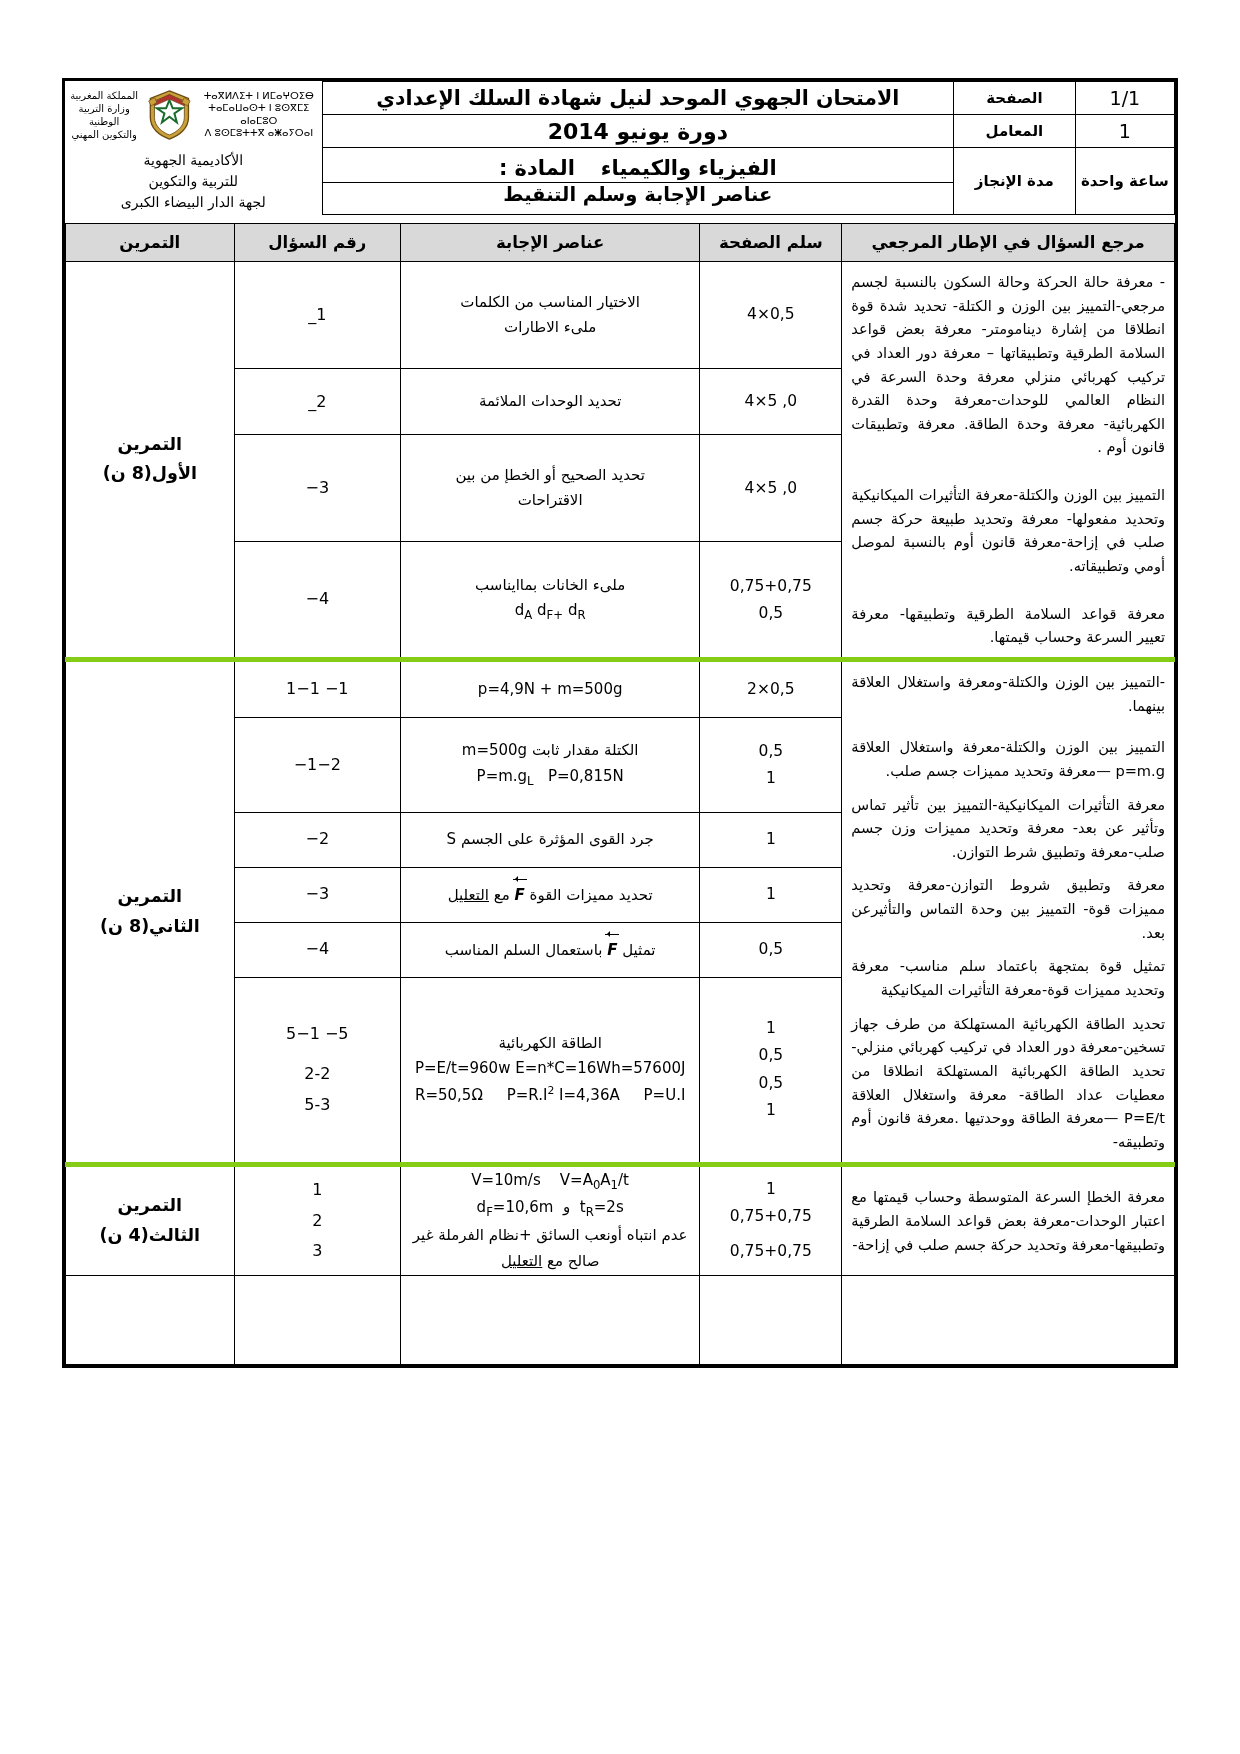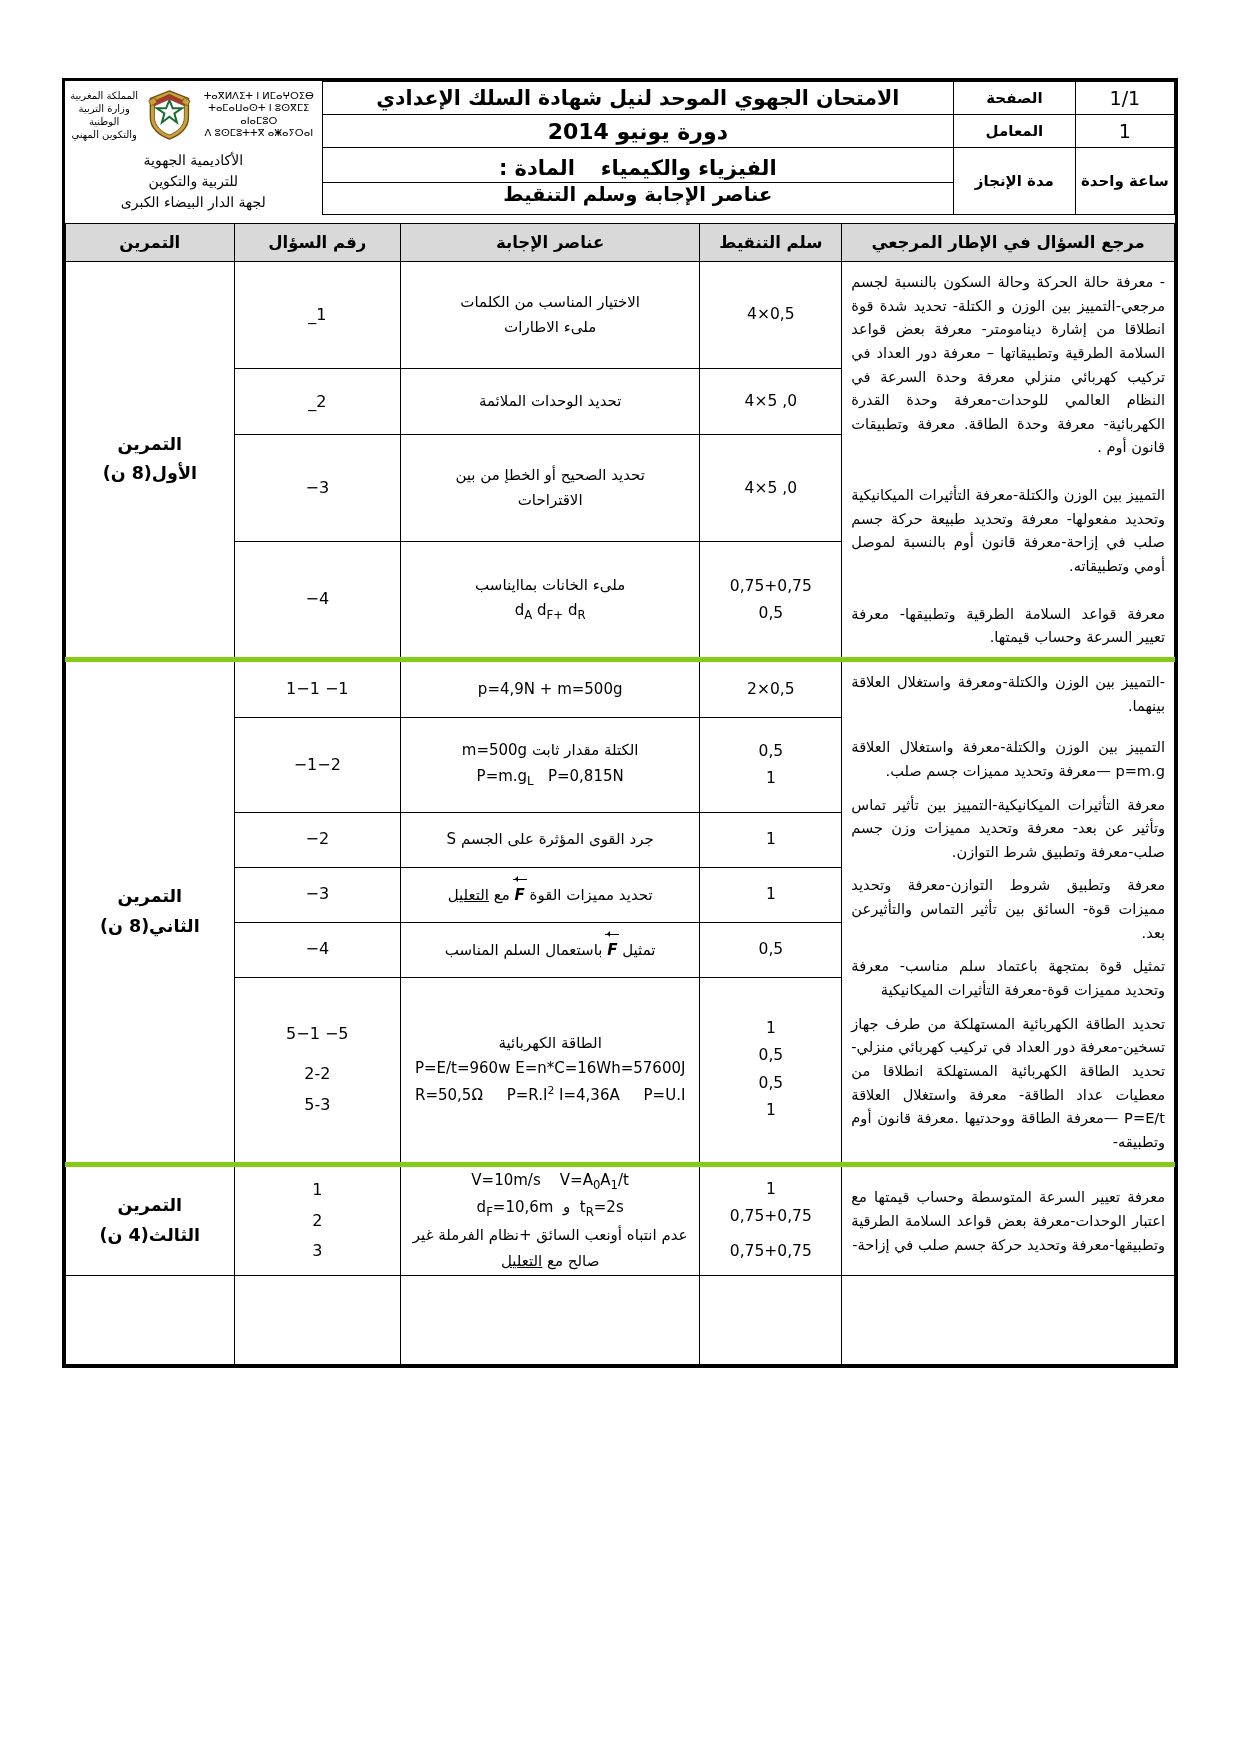--- a/index.html
+++ b/index.html
@@ -152,21 +152,21 @@
           <col class="c-ref">
                 <col class="c-bar">
                 <col class="c-ans">
                 <col class="c-qn">
                 <col class="c-ex">
         </colgroup>
 
         <tbody>
                 <tr>
           <th>مرجع السؤال في الإطار المرجعي</th>
-          <th>سلم التنقيط</th>
+          <th>سلم الصفحة</th>
           <th>عناصر الإجابة</th>
           <th>رقم السؤال</th>
           <th>التمرين</th>
         </tr>
 
         <tr>
           <td class="ref" rowspan="4">
             <p>- معرفة حالة الحركة وحالة السكون بالنسبة لجسم مرجعي-التمييز بين الوزن و الكتلة- تحديد شدة قوة انطلاقا من إشارة دينامومتر- معرفة بعض قواعد السلامة الطرقية وتطبيقاتها – معرفة دور العداد في تركيب كهربائي منزلي معرفة وحدة السرعة في النظام العالمي للوحدات-معرفة وحدة القدرة الكهربائية- معرفة وحدة الطاقة. معرفة وتطبيقات قانون أوم .</p>
             <div style="height:14px"></div>
             <p>التمييز بين الوزن والكتلة-معرفة التأثيرات الميكانيكية وتحديد مفعولها- معرفة وتحديد طبيعة حركة جسم صلب في إزاحة-معرفة قانون أوم بالنسبة لموصل أومي وتطبيقاته.</p>
@@ -225,21 +225,21 @@
                     <div>4−</div>
                   </td>
         </tr>
 
         <tr class="thick-top">
           <td class="ref" rowspan="6">
             <p>-التمييز بين الوزن والكتلة-ومعرفة واستغلال العلاقة بينهما.</p>
             <div style="height:8px"></div>
             <p>التمييز بين الوزن والكتلة-معرفة واستغلال العلاقة p=m.g —معرفة وتحديد مميزات جسم صلب.</p>
             <p>معرفة التأثيرات الميكانيكية-التمييز بين تأثير تماس وتأثير عن بعد- معرفة وتحديد مميزات وزن جسم صلب-معرفة وتطبيق شرط التوازن.</p>
-            <p>معرفة وتطبيق شروط التوازن-معرفة وتحديد مميزات قوة- السائق بين تأثير التماس والتأثيرعن بعد.</p>
+            <p>معرفة وتطبيق شروط التوازن-معرفة وتحديد مميزات قوة- التمييز بين وحدة التماس والتأثيرعن بعد.</p>
             <p>تمثيل قوة بمتجهة باعتماد سلم مناسب- معرفة وتحديد مميزات قوة-معرفة التأثيرات الميكانيكية</p>
             <p>تحديد الطاقة الكهربائية المستهلكة من طرف جهاز تسخين-معرفة دور العداد في تركيب كهربائي منزلي-تحديد الطاقة الكهربائية المستهلكة انطلاقا من معطيات عداد الطاقة- معرفة واستغلال العلاقة P=E/t —معرفة الطاقة ووحدتيها .معرفة قانون أوم وتطبيقه-</p>
           </td>
           <td class="bar">
                     <div>0,5×2</div>
                   </td>
           <td class="ans"><div class="ltr">p=4,9N  +  m=500g</div></td>
           <td class="qn">
                     <div>1−  1−1</div>
                   </td>
@@ -311,21 +311,21 @@
           <td class="qn">
             <div>5−  5−1</div>
             <div style="height:10px"></div>
             <div>2-2</div>
             <div>5-3</div>
           </td>
         </tr>
 
         <tr class="thick-top">
           <td class="ref">
-            <p>معرفة تعيير السرعة المتوسطة وحساب قيمتها مع اعتبار الوحدات-معرفة بعض قواعد السلامة الطرقية وتطبيقها-معرفة وتحديد حركة جسم صلب في إزاحة-</p>
+            <p>معرفة الخطإ السرعة المتوسطة وحساب قيمتها مع اعتبار الوحدات-معرفة بعض قواعد السلامة الطرقية وتطبيقها-معرفة وتحديد حركة جسم صلب في إزاحة-</p>
           </td>
           <td class="bar">
             <div>1</div>
             <div>0,75+0,75</div>
             <div style="height:8px"></div>
             <div>0,75+0,75</div>
           </td>
           <td class="ans">
             <div class="ltr">V=10m/s&nbsp;&nbsp;&nbsp;&nbsp;V=A<span class="sub">0</span>A<span class="sub">1</span>/t</div>
             <div class="ltr">d<span class="sub">F</span>=10,6m&nbsp;&nbsp;و&nbsp;&nbsp;t<span class="sub">R</span>=2s</div>

